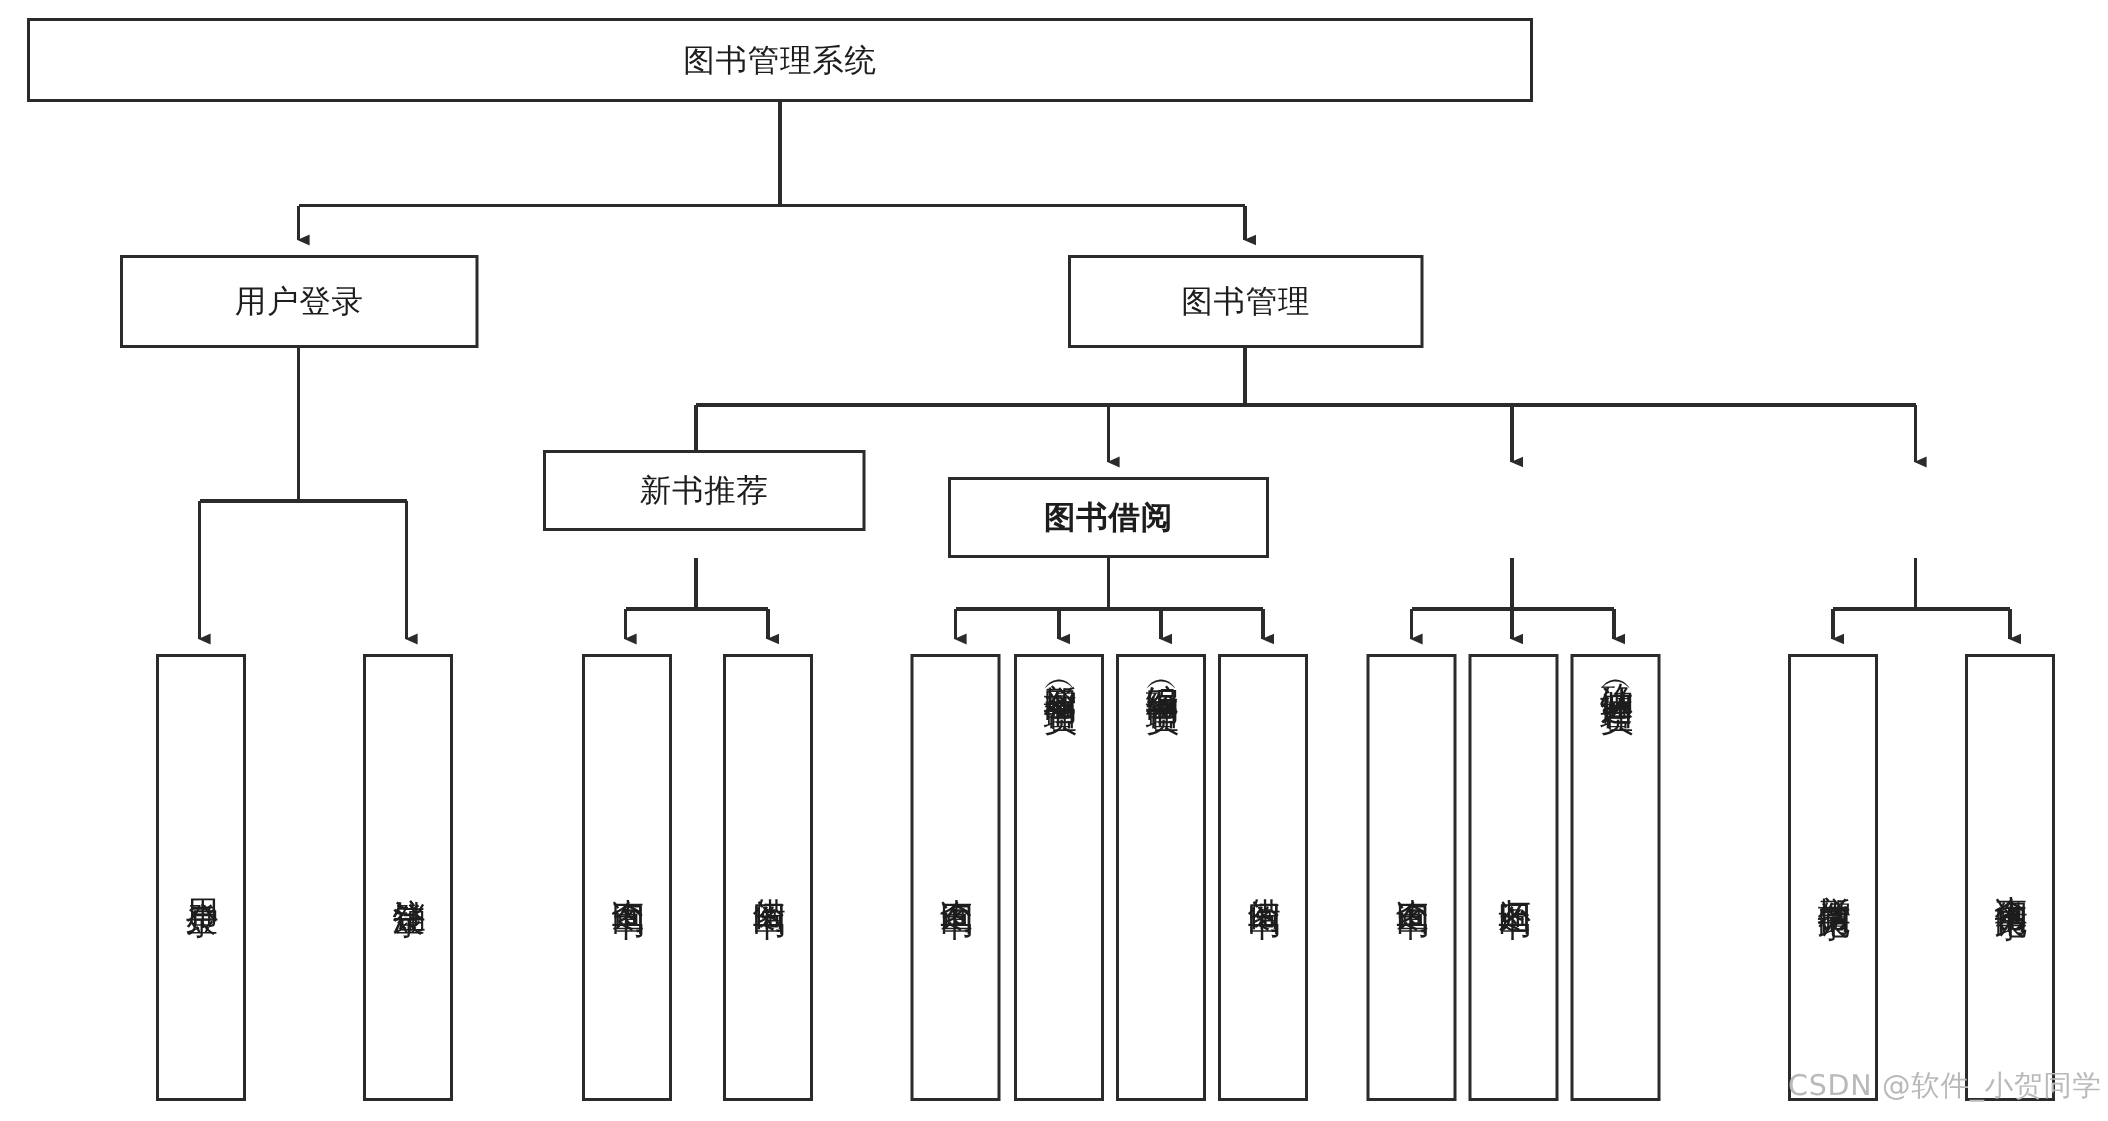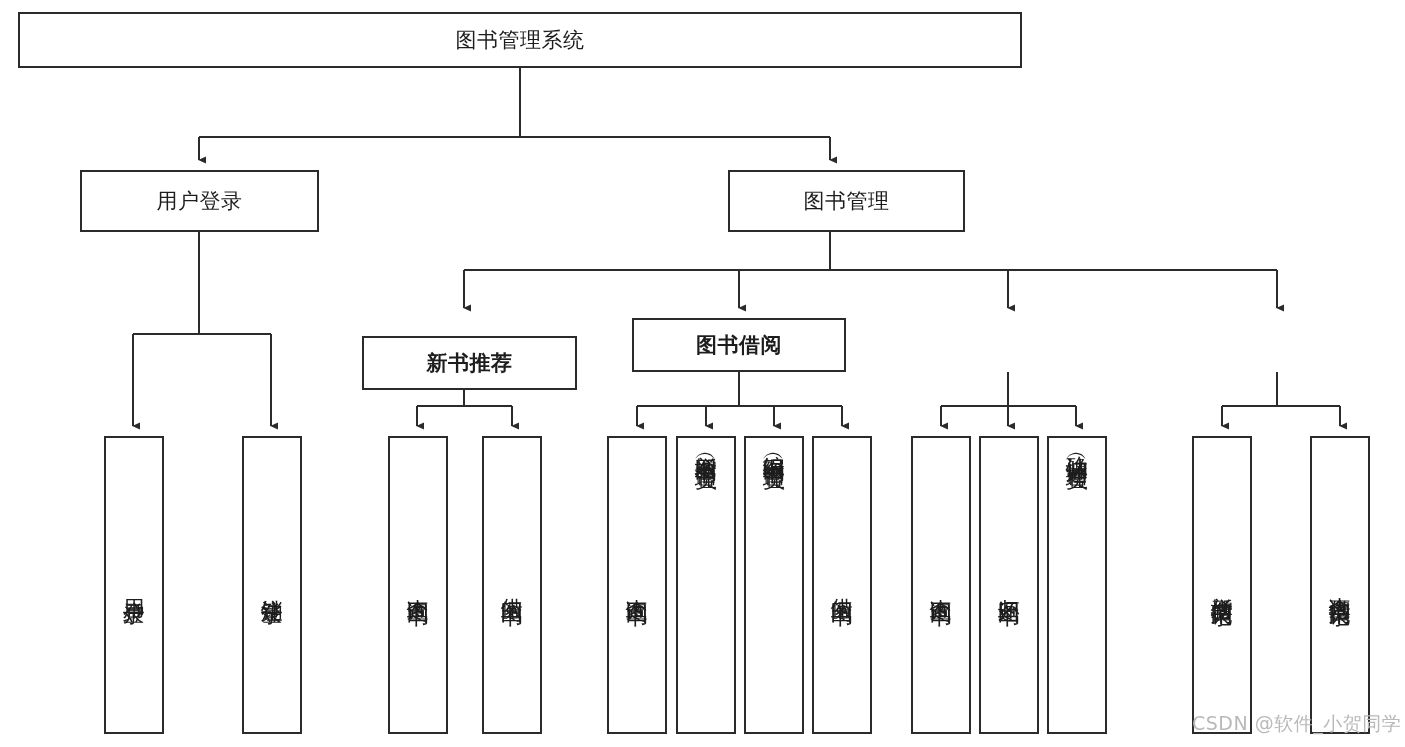--- a/index.html
+++ b/index.html
@@ -125,25 +125,25 @@
     </g>
   </svg>
 
   <div class="node" style="left:18px; top:12px; width:1004px; height:56px;">
     <span class="node-label">图书管理系统</span>
   </div>
 
   <div class="node" style="left:80px; top:170px; width:239px; height:62px;">
     <span class="node-label">用户登录</span>
   </div>
-  <div class="node" style="left:712px; top:170px; width:237px; height:62px;margin-left:16px;">
+  <div class="node" style="left:712px; top:170px; width:237px; height:62px;">
     <span class="node-label">图书管理</span>
   </div>
 
-  <div class="node" style="left:362px; top:336px; width:215px; height:54px;font-weight:bold;">
+  <div class="node" style="left:362px; top:300px; width:215px; height:54px;">
     <span class="node-label">新书推荐</span>
   </div>
   <div class="node" style="left:632px; top:318px; width:214px; height:54px;font-weight:bold;">
     <span class="node-label">图书借阅</span>
   </div>
 
   <div class="node vertical center-text" style="left:104px; top:436px; width:60px; height:298px;">
     <span class="node-label">用户登录</span>
   </div>
   <div class="node vertical center-text" style="left:242px; top:436px; width:60px; height:298px;">

